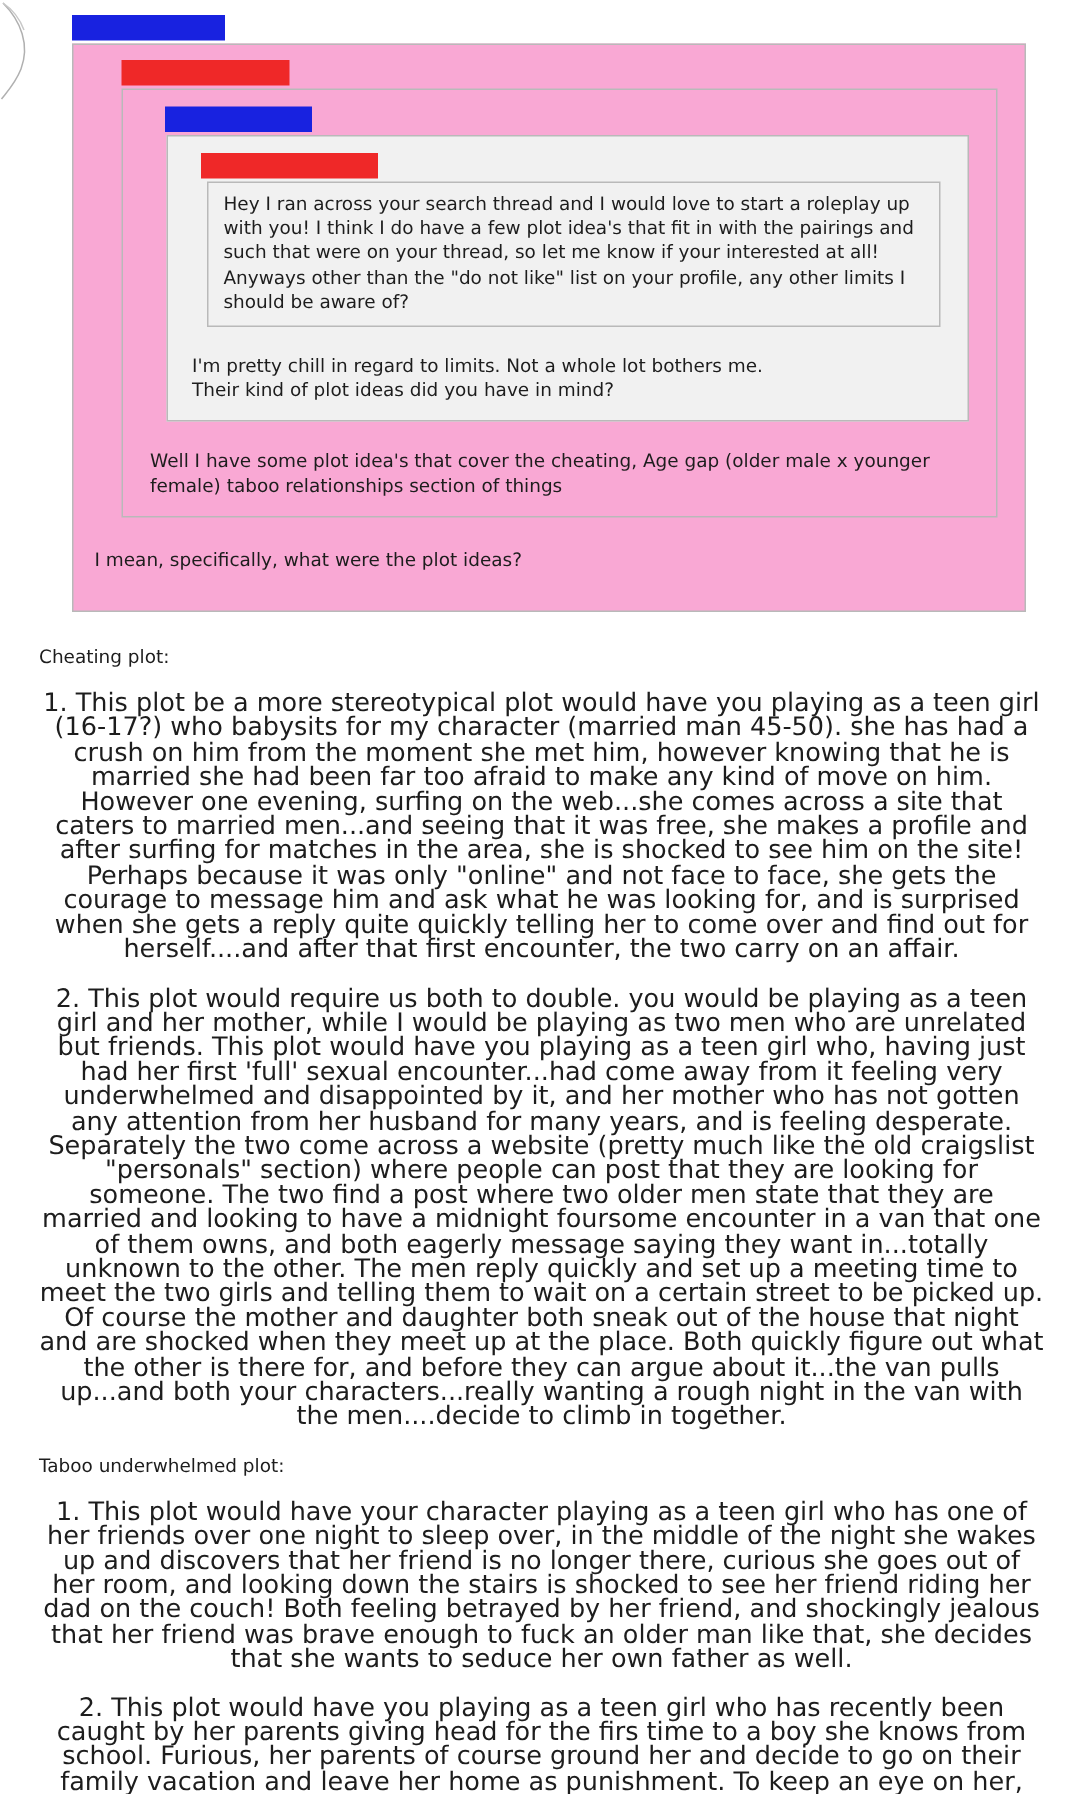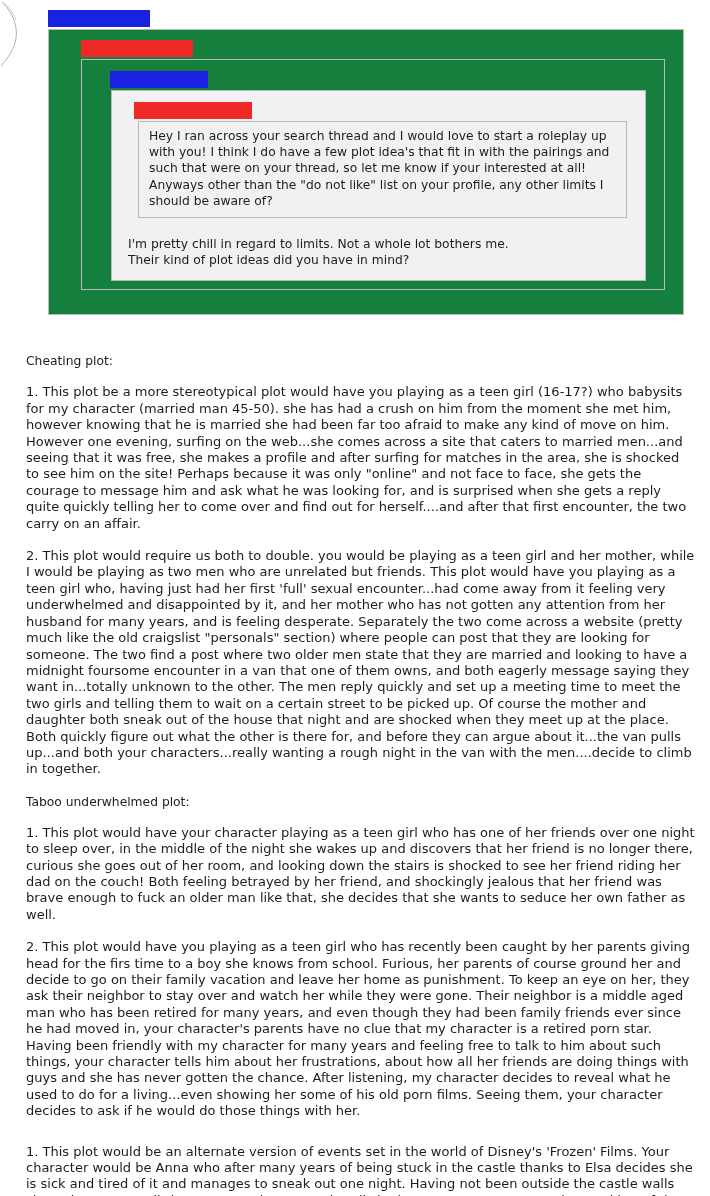--- a/index.html
+++ b/index.html
@@ -33,21 +33,21 @@
   .redact.blue { background: #1822e0; }
   .redact.red  { background: #ef2828; }
 
   .bar-l0 { width: 102px; margin: 4px 0 0 38px; }
   .bar-l1 { width: 112px; margin: 4px 0 0 62px; }
   .bar-l2 { width: 98px;  margin: 5px 0 0 86px; }
   .bar-l3 { width: 118px; margin: 5px 0 0 107px; }
 
   .qbox {
     border: 1px solid #b9b9b9;
-    background: #15803d;
+    background: #f9a8d4;
     box-sizing: border-box;
   }
   .qbox.lvl1 { margin: 2px 16px 0 38px; padding: 6px 8px 8px 8px; }
   .qbox.lvl2 { margin: 2px 10px 0 24px; padding: 6px 8px 8px 8px; }
   .qbox.lvl3 { margin: 2px 10px 0 21px; padding: 6px 8px 8px 8px; background:#f1f1f1; }
   .qbox.lvl4 { margin: 2px 10px 0 18px; padding: 6px 10px 8px 10px; background:#f1f1f1; }
 
   .qtext {
     font-size: 12.3px;
     line-height: 16.2px;
@@ -73,28 +73,28 @@
   .spacer-bottom { height: 16px; }
 
   
   .body-area {
     padding: 18px 14px 20px 26px;
   }
   .sec-head {
     font-size: 12.3px;
     line-height: 17px;
     color: #1d1d1d;
-    margin: 16px 0 14px 0;
+    margin: 0 0 14px 0;
   }
   .para {
-    font-size: 13px;
+    font-size: 17px;
     line-height: 16.4px;
     color: #1d1d1d;
     margin: 0 0 16px 0;
-    text-align: left;
+    text-align: center;
     white-space: pre-wrap;
   }
   .para:last-child { margin-bottom: 0; }
   .gap-lg { height: 8px; }
 
   
   .curl {
     position: absolute;
     left: 0;
     top: 0;
@@ -127,22 +127,24 @@
           <div class="redact red bar-l3" style="margin-left:14px;"></div>
 
           <div class="qbox lvl4">
             <div class="qtext">Hey I ran across your search thread and I would love to start a roleplay up with you! I think I do have a few plot idea's that fit in with the pairings and such that were on your thread, so let me know if your interested at all! Anyways other than the "do not like" list on your profile, any other limits I should be aware of?</div>
           </div>
 
           <div class="reply-block deep">I'm pretty chill in regard to limits. Not a whole lot bothers me.
 Their kind of plot ideas did you have in mind?</div>
         </div>
 
+        <div class="reply-block">Well I have some plot idea's that cover the cheating, Age gap (older male x younger female) taboo relationships section of things</div>
       </div>
 
+      <div class="reply-outer">I mean, specifically, what were the plot ideas?</div>
       <div class="spacer-bottom"></div>
     </div>
   </div>
 
   <div class="body-area">
 
     <div class="sec-head">Cheating plot:</div>
     <p class="para">1. This plot be a more stereotypical plot would have you playing as a teen girl (16-17?) who babysits for my character (married man 45-50). she has had a crush on him from the moment she met him, however knowing that he is married she had been far too afraid to make any kind of move on him. However one evening, surfing on the web...she comes across a site that caters to married men...and seeing that it was free, she makes a profile and after surfing for matches in the area, she is shocked to see him on the site! Perhaps because it was only "online" and not face to face, she gets the courage to message him and ask what he was looking for, and is surprised when she gets a reply quite quickly telling her to come over and find out for herself....and after that first encounter, the two carry on an affair.</p>
     <p class="para">2. This plot would require us both to double. you would be playing as a teen girl and her mother, while I would be playing as two men who are unrelated but friends. This plot would have you playing as a teen girl who, having just had her first 'full' sexual encounter...had come away from it feeling very underwhelmed and disappointed by it, and her mother who has not gotten any attention from her husband for many years, and is feeling desperate. Separately the two come across a website (pretty much like the old craigslist "personals" section) where people can post that they are looking for someone. The two find a post where two older men state that they are married and looking to have a midnight foursome encounter in a van that one of them owns, and both eagerly message saying they want in...totally unknown to the other. The men reply quickly and set up a meeting time to meet the two girls and telling them to wait on a certain street to be picked up. Of course the mother and daughter both sneak out of the house that night and are shocked when they meet up at the place. Both quickly figure out what the other is there for, and before they can argue about it...the van pulls up...and both your characters...really wanting a rough night in the van with the men....decide to climb in together.</p>
 

